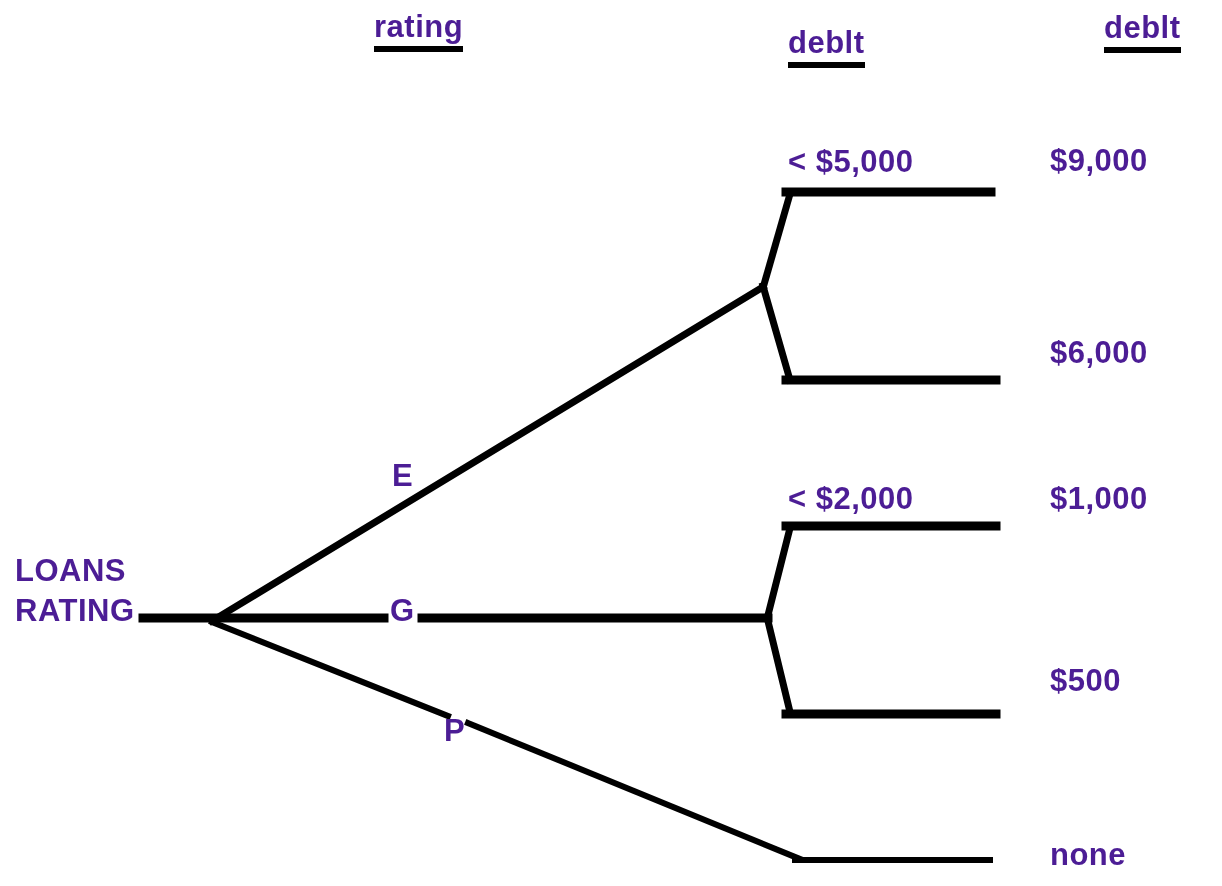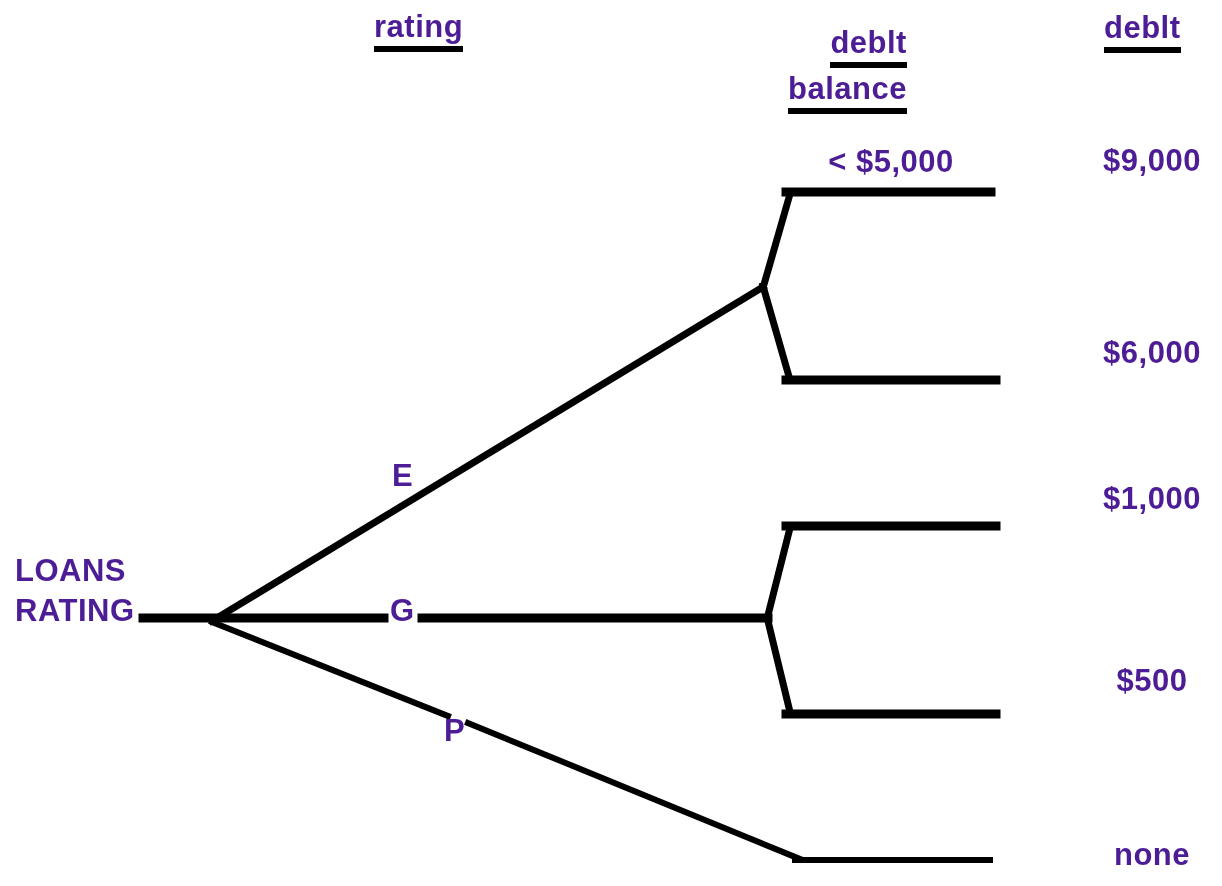--- a/index.html
+++ b/index.html
@@ -41,21 +41,21 @@
     display: flex;
     flex-direction: column;
     align-items: flex-end;
     gap: 4px;
     margin-top: 20px;
   }
   .root-label {
     line-height: 40px;
   }
   .center-box {
-    text-align: center;
+    text-align: left;
   }
   .cond-label { left: 788px; width: 206px; }
   .lend-label { left: 1050px; width: 204px; }
 </style>
 </head>
 <body>
 
 <div class="stage">
 
   <svg class="tree-lines" viewBox="0 0 1222 886" xmlns="http://www.w3.org/2000/svg">
@@ -84,37 +84,37 @@
       <line x1="795" y1="860" x2="990" y2="860" stroke-width="6"></line>
     </g>
   </svg>
 
   <div class="txt" style="left:374px; top:10px;">
     <span class="hdr-word">rating</span>
   </div>
 
   <div class="txt hdr-stack" style="left:788px; top:6px;">
     <span class="hdr-word">deblt</span>
-    <span class="hdr-word">balance</span>
   </div>
 
   <div class="txt" style="left:1104px; top:11px;">
     <span class="hdr-word">deblt</span>
   </div>
 
   <div class="txt root-label" style="left:15px; top:551px;">
     <div>LOANS</div>
     <div>RATING</div>
   </div>
 
   <div class="txt" style="left:392px; top:459px;">E</div>
   <div class="txt" style="left:390px; top:594px;">G</div>
   <div class="txt" style="left:444px; top:714px;">P</div>
 
   <div class="txt center-box cond-label" style="top:145px;">&lt; $5,000</div>
+  <div class="txt center-box cond-label" style="top:482px;">&lt; $2,000</div>
 
   <div class="txt center-box lend-label" style="top:144px;">$9,000</div>
   <div class="txt center-box lend-label" style="top:336px;">$6,000</div>
   <div class="txt center-box lend-label" style="top:482px;">$1,000</div>
   <div class="txt center-box lend-label" style="top:664px;">$500</div>
   <div class="txt center-box lend-label" style="top:838px;">none</div>
 
 </div>
 
 </body></html>

